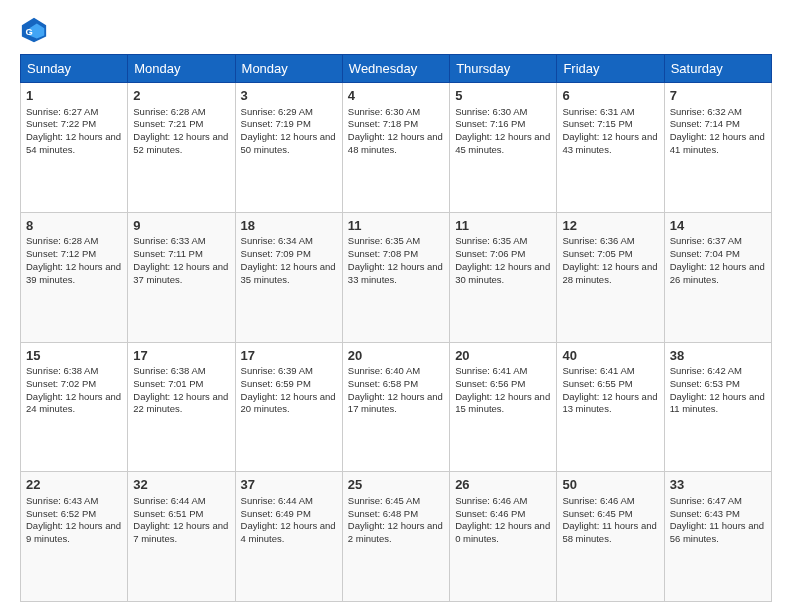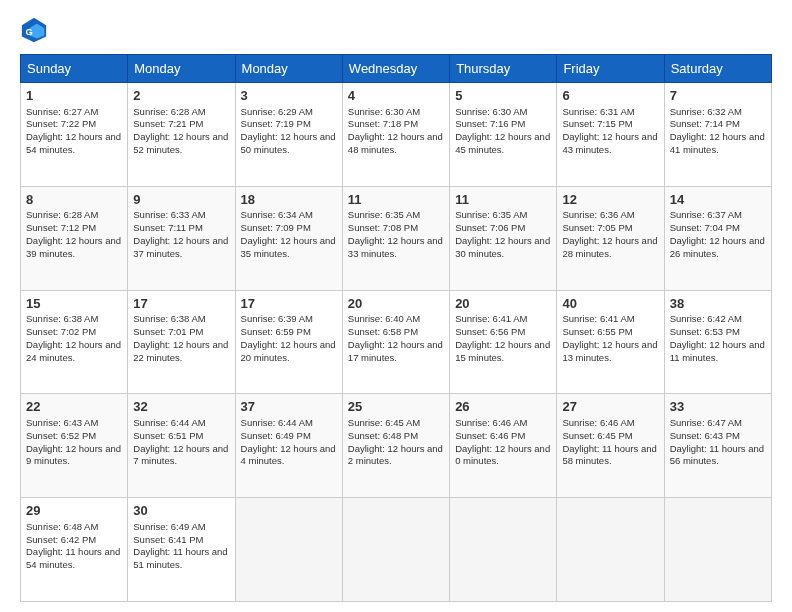--- a/index.html
+++ b/index.html
@@ -156,27 +156,18 @@
           <td><span class="day-num">20</span>Sunrise: 6:41 AM<br>Sunset: 6:56 PM<br>Daylight: 12 hours and 15 minutes.</td>
           <td><span class="day-num">40</span>Sunrise: 6:41 AM<br>Sunset: 6:55 PM<br>Daylight: 12 hours and 13 minutes.</td>
           <td><span class="day-num">38</span>Sunrise: 6:42 AM<br>Sunset: 6:53 PM<br>Daylight: 12 hours and 11 minutes.</td>
         </tr>
         <tr>
           <td><span class="day-num">22</span>Sunrise: 6:43 AM<br>Sunset: 6:52 PM<br>Daylight: 12 hours and 9 minutes.</td>
           <td><span class="day-num">32</span>Sunrise: 6:44 AM<br>Sunset: 6:51 PM<br>Daylight: 12 hours and 7 minutes.</td>
           <td><span class="day-num">37</span>Sunrise: 6:44 AM<br>Sunset: 6:49 PM<br>Daylight: 12 hours and 4 minutes.</td>
           <td><span class="day-num">25</span>Sunrise: 6:45 AM<br>Sunset: 6:48 PM<br>Daylight: 12 hours and 2 minutes.</td>
           <td><span class="day-num">26</span>Sunrise: 6:46 AM<br>Sunset: 6:46 PM<br>Daylight: 12 hours and 0 minutes.</td>
-          <td><span class="day-num">27</span>Sunrise: 6:46 AM<br>Sunset: 6:45 PM<br>Daylight: 11 hours and 58 minutes.</td>
+          <td><span class="day-num">50</span>Sunrise: 6:46 AM<br>Sunset: 6:45 PM<br>Daylight: 11 hours and 58 minutes.</td>
           <td><span class="day-num">33</span>Sunrise: 6:47 AM<br>Sunset: 6:43 PM<br>Daylight: 11 hours and 56 minutes.</td>
-        </tr>
-        <tr>
-          <td><span class="day-num">29</span>Sunrise: 6:48 AM<br>Sunset: 6:42 PM<br>Daylight: 11 hours and 54 minutes.</td>
-          <td><span class="day-num">30</span>Sunrise: 6:49 AM<br>Sunset: 6:41 PM<br>Daylight: 11 hours and 51 minutes.</td>
-          <td class="empty-cell"></td>
-          <td class="empty-cell"></td>
-          <td class="empty-cell"></td>
-          <td class="empty-cell"></td>
-          <td class="empty-cell"></td>
         </tr>
       </tbody>
   </table>
 </div>
 
 </body></html>

